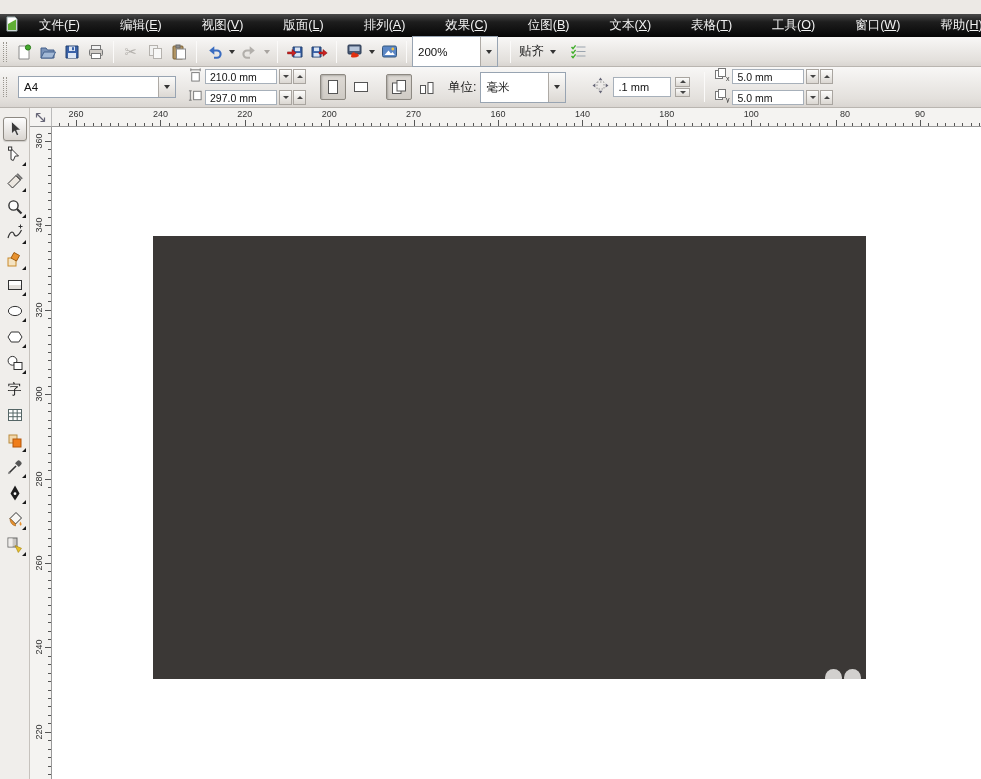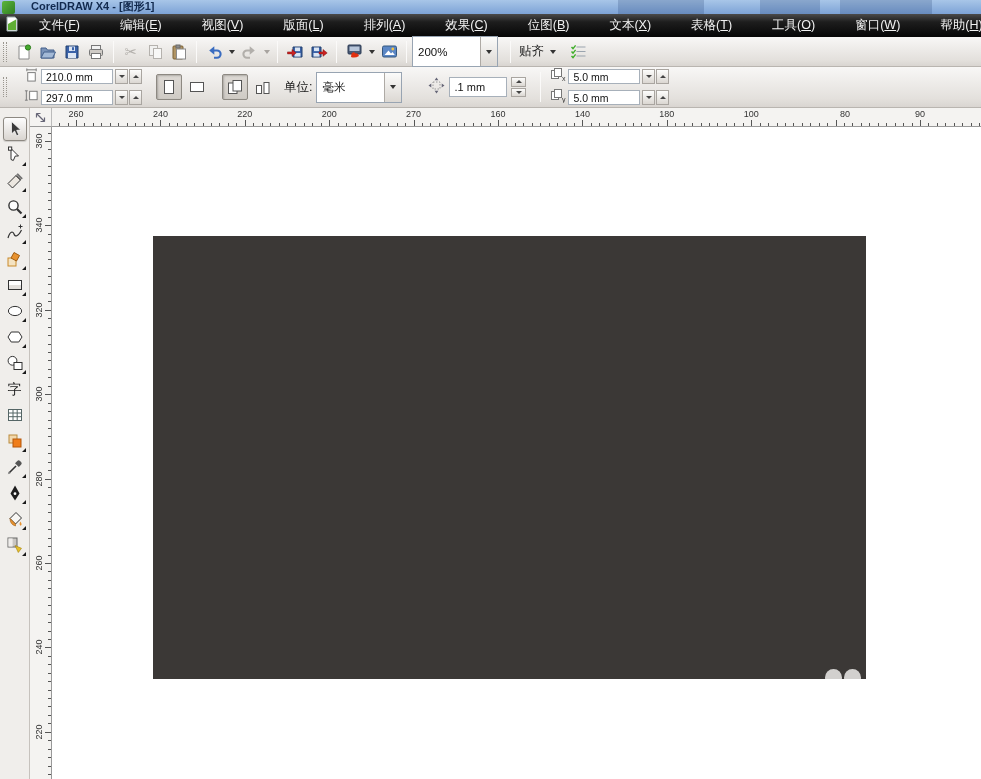--- a/index.html
+++ b/index.html
@@ -80,27 +80,20 @@
 
   .canvas { position:absolute; left:52px; top:19px; right:0; bottom:0; background:#ffffff; }
   .image-rect { position:absolute; overflow:hidden; }
   .dot { position:absolute; width:17px; height:17px; border-radius:50%; }
 </style>
 </head>
 <body>
 
 <div class="app">
 
-  <div class="titlebar">
-    <span class="title-logo"></span>
-    <span class="title-text">CorelDRAW X4 - [图形1]</span>
-    <span class="tb-ghost tb-g1"></span>
-    <span class="tb-ghost tb-g2"></span>
-    <span class="tb-ghost tb-g3"></span>
-  </div>
 
   <div class="menubar">
     <span class="doc-ic">
       <svg width="16" height="16" viewBox="0 0 16 16">
           <path d="M3 1 h8 l2 2 v12 h-10 Z" fill="#fff" stroke="#9aa"></path>
           <path d="M4 8 L12 3.5 V14 H4 Z" fill="#5fae34"></path>
         </svg>
     </span>
     <div id="menus" style="display:flex;align-items:center;">
         <span class="menu-item">文件(<u>F</u>)</span>
@@ -251,20 +244,26 @@
       <svg width="17" height="17" viewBox="0 0 17 17">
           <path d="M6.5 4 h9 M6.5 8.5 h9 M6.5 13 h9" stroke="#9aa4ae" stroke-width="1.2"></path>
           <path d="M1.5 4 l1.5 1.6 2.6-3.2 M1.5 8.5 l1.5 1.6 2.6-3.2 M1.5 13 l1.5 1.6 2.6-3.2" stroke="#3fae2a" fill="none" stroke-width="1.4"></path>
         </svg>
     </span>
   </div>
 
   <div class="bar propbar">
     <span class="grip"></span>
 
+    <span class="combo" style="width:158px;height:22px;margin-left:6px;">
+      <span class="val">A4</span>
+      <span class="dd">
+          <span class="caret"></span>
+        </span>
+    </span>
 
     <span class="pb-group pb-col" style="margin-left:12px;">
       <span class="pb-row">
         <span><svg width="15" height="15" viewBox="0 0 16 16">
               <rect x="4" y="6" width="8" height="9" fill="#fff" stroke="#777"></rect>
               <path d="M3 3 h10 M3 1.5 v3 M13 1.5 v3" stroke="#777"></path>
             </svg></span>
         <input class="field" readonly="" value="210.0 mm" style="">
         <span class="spin2">
           <span class="sbtn">

